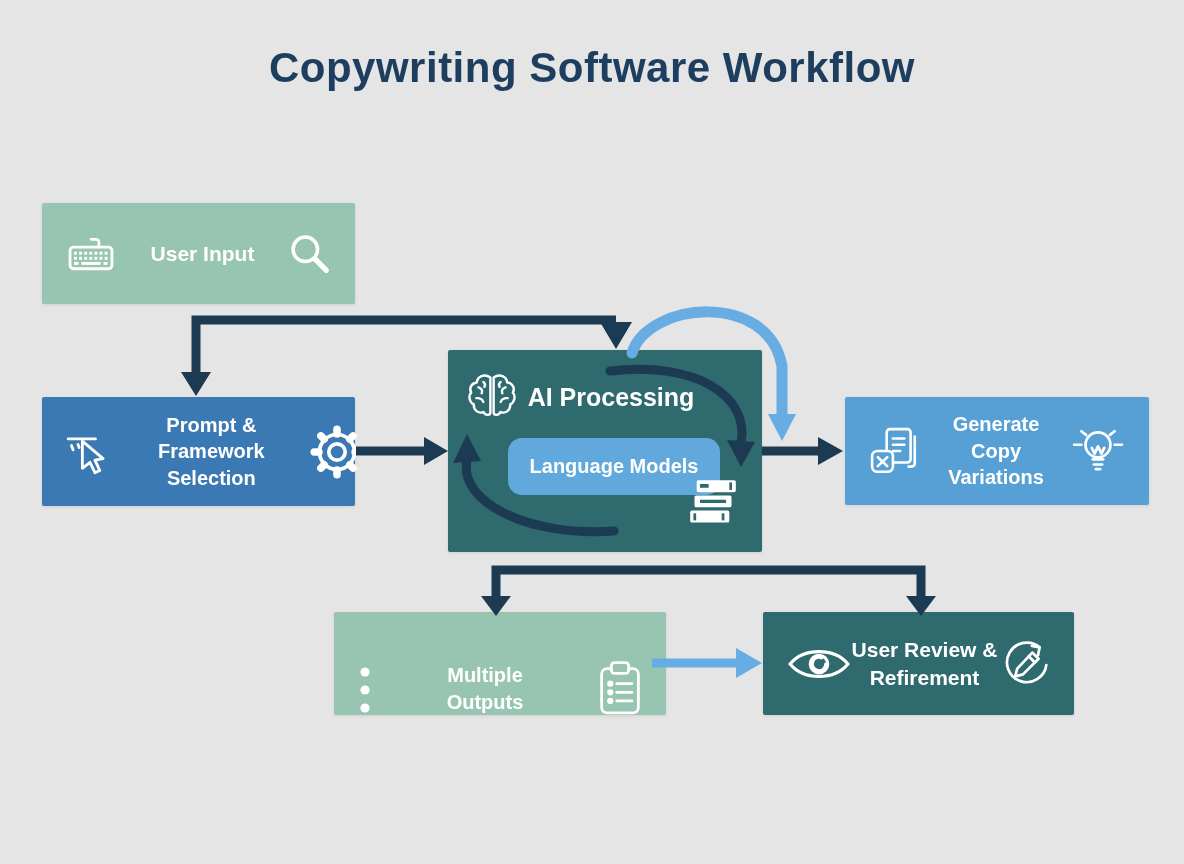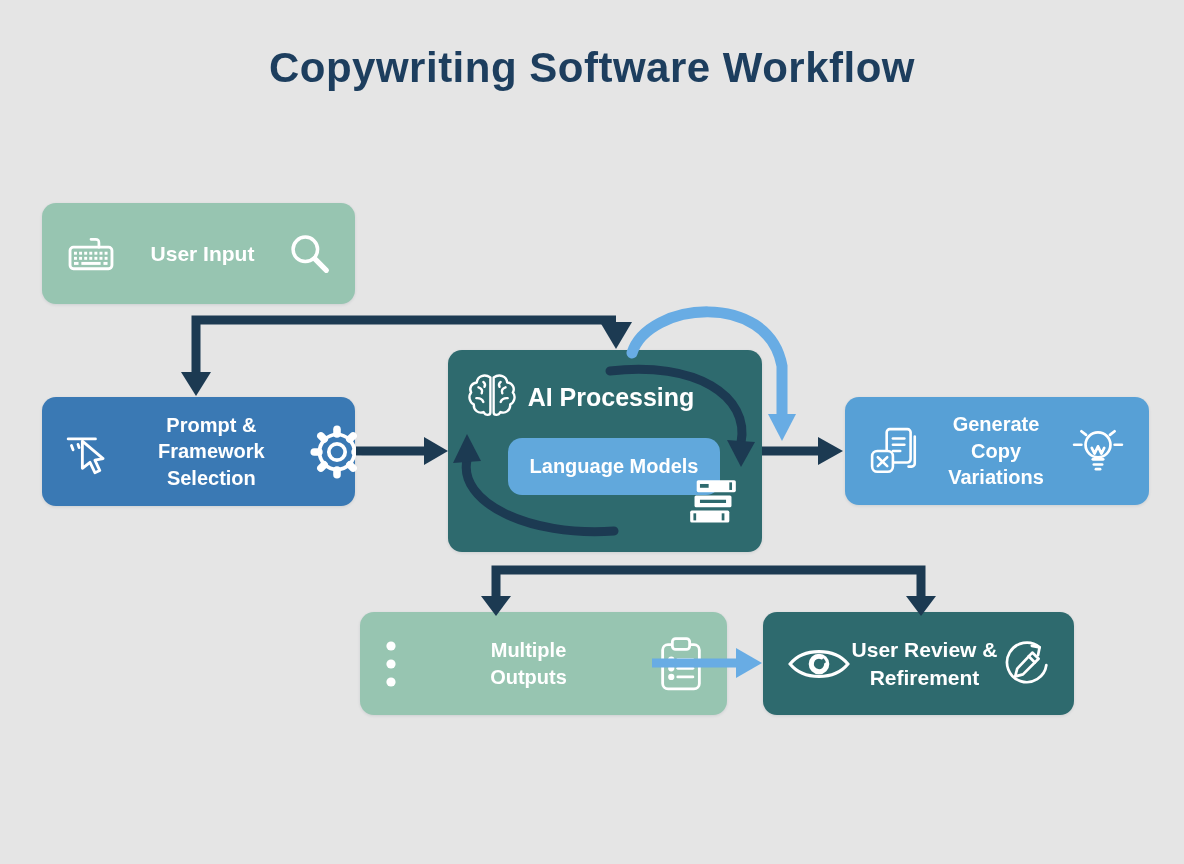--- a/index.html
+++ b/index.html
@@ -1,41 +1,41 @@
 <!DOCTYPE html>
 <html><head>
 <meta charset="utf-8">
 <style>
   html,body{margin:0;padding:0;background:#fafbf9;}
   .canvas{position:relative;width:1184px;height:864px;background:#e5e5e5;
           font-family:"Liberation Sans",sans-serif;overflow:hidden;}
   .title{position:absolute;top:44px;left:0;width:100%;text-align:center;
          font-size:42px;font-weight:700;color:#1d3e5e;letter-spacing:.5px;}
-  .node{position:absolute;border-radius:14px;color:#fff;display:flex;
+  .node{position:absolute;border-radius:2px;color:#fff;display:flex;
         align-items:center;justify-content:space-between;padding:0 24px;
         box-sizing:border-box;box-shadow:0 1px 3px rgba(30,60,70,.12);}
   .sage{background:#97c5b1;}
   .blue{background:#3a79b4;gap:44px;}
   .teal{background:#2e6a6e;}
   .lblue{background:#57a0d6;}
   .label{flex:1;text-align:center;font-weight:700;font-size:20px;
          line-height:1.32;white-space:pre-line;}
   .label.lg{font-size:21px;}
   #n-user-input{left:42px;top:203px;width:313px;height:101px;}
   #n-prompt{left:42px;top:397px;width:313px;height:109px;}
   #n-ai{left:448px;top:350px;width:314px;height:202px;padding:0;display:block;}
   #n-ai .ai-title{position:absolute;left:56px;right:44px;top:33px;text-align:center;
                   font-size:25px;font-weight:700;}
   #n-ai .brain{position:absolute;left:18px;top:22px;}
   #n-ai .books{position:absolute;left:240px;top:128px;}
   #lm-box{position:absolute;left:60px;top:88px;width:212px;height:57px;
           background:#61a8dc;border-radius:14px;display:flex;align-items:center;
           justify-content:center;font-size:20px;font-weight:700;color:#fff;}
   #n-generate{left:845px;top:397px;width:304px;height:108px;}
-  #n-outputs{left:360px;top:612px;width:367px;height:103px;}
+  #n-outputs{left:334px;top:612px;width:332px;height:103px;align-items:flex-end;}
   #n-review{left:763px;top:612px;width:311px;height:103px;}
   .overlay{position:absolute;left:0;top:0;width:1184px;height:864px;
            pointer-events:none;z-index:5;}
   svg.ic{flex:0 0 auto;display:block;}
 </style>
 </head>
 <body>
 
 <div class="canvas">
 

